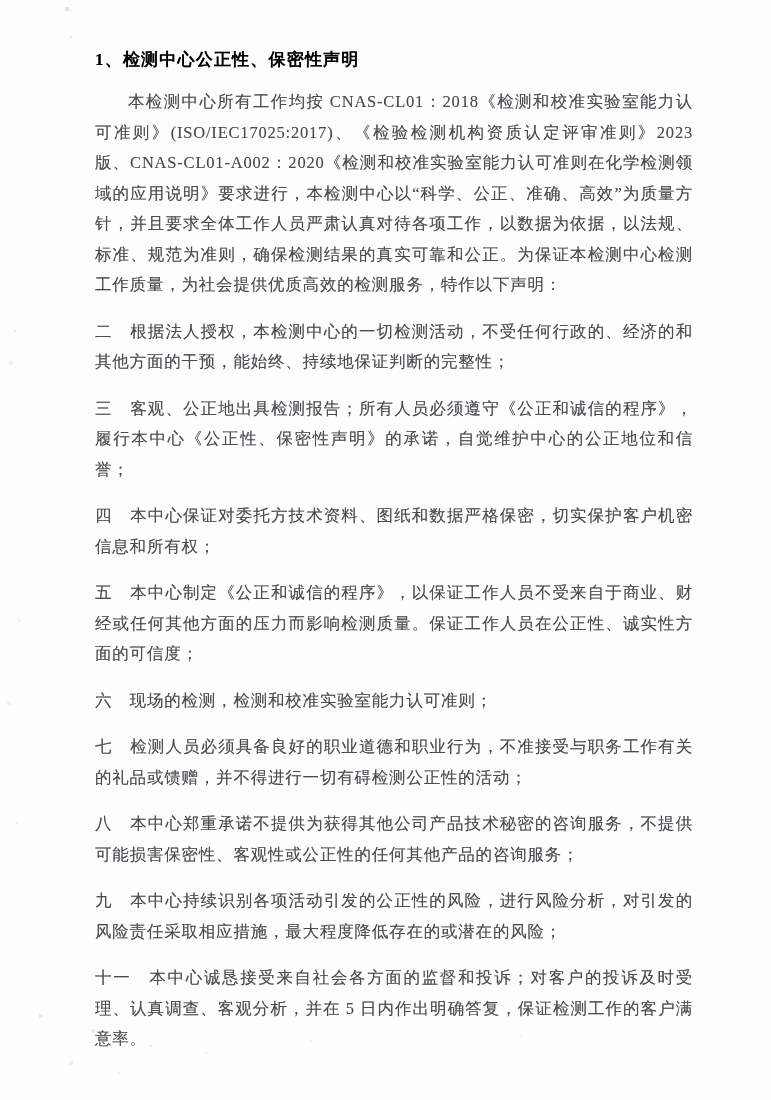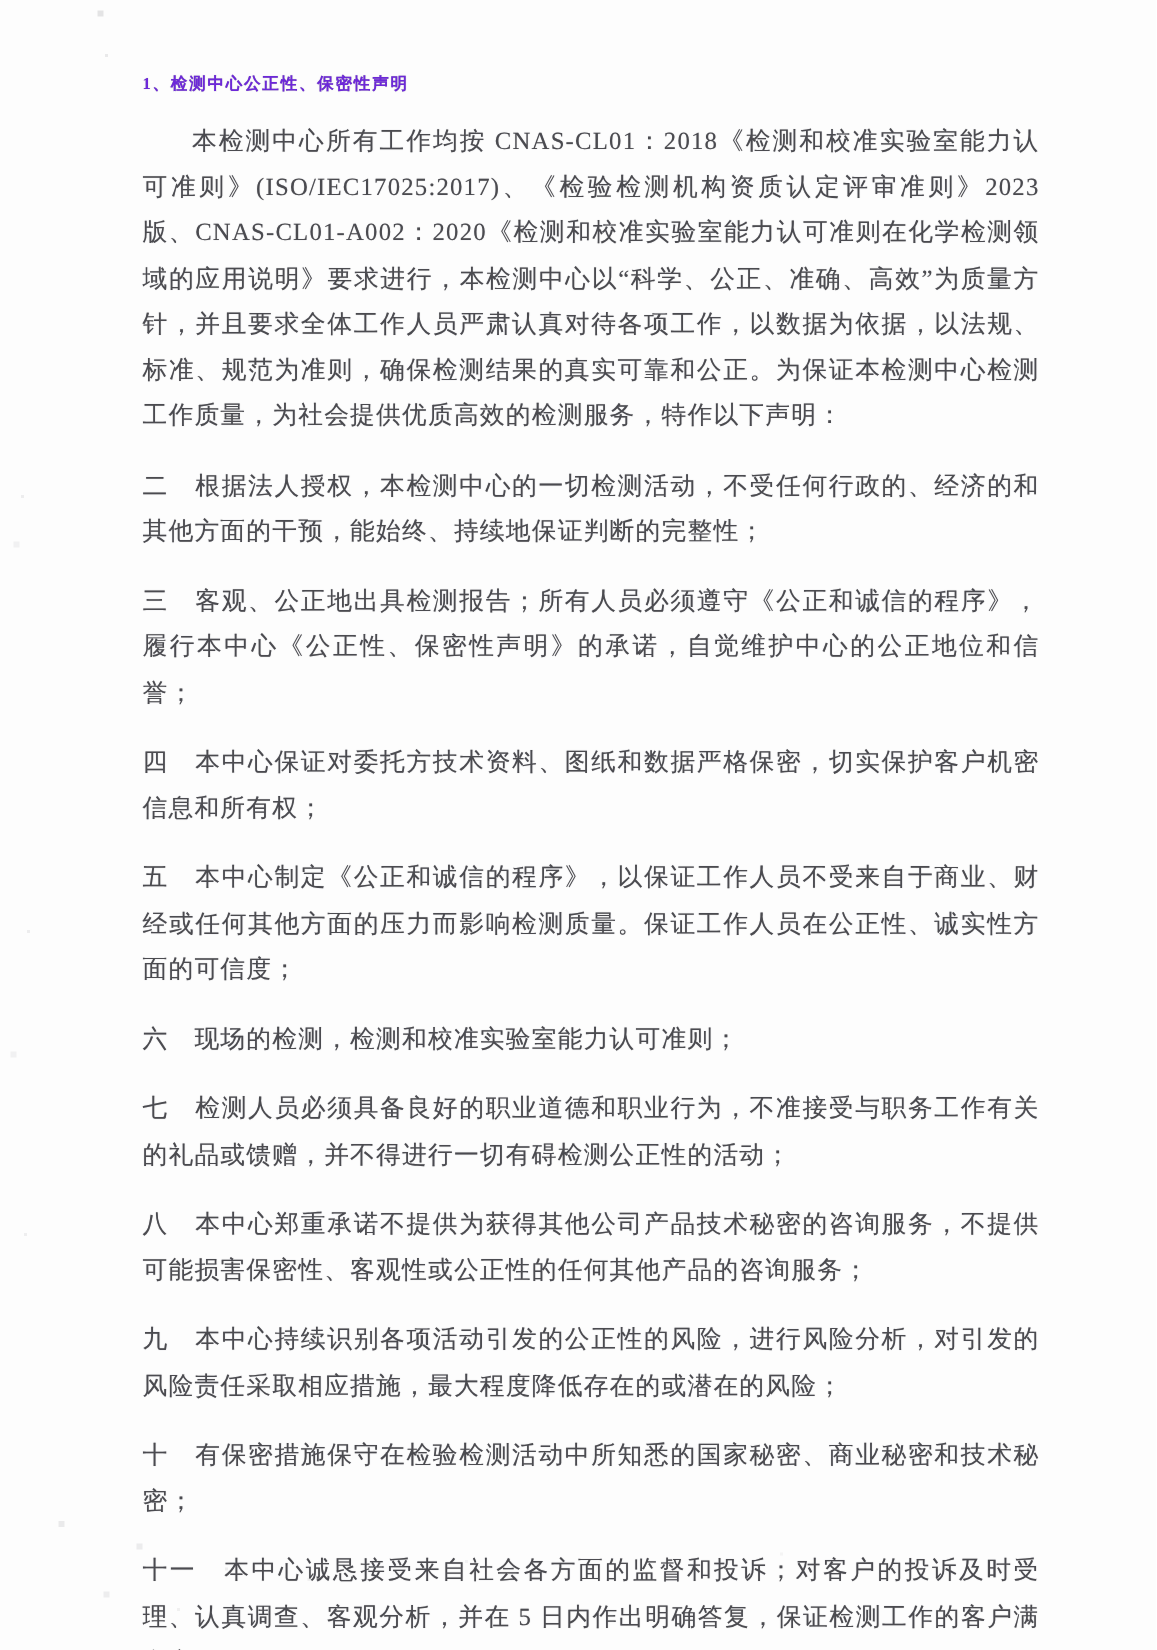--- a/index.html
+++ b/index.html
@@ -25,23 +25,23 @@
   .doc-title {
     font-size: 23px;
     font-weight: bold;
     text-align: center;
     letter-spacing: 2.5px;
     color: #3e3e43;
     margin: 6px 0 24px 0;
     text-shadow: 0 0 0.5px rgba(62,62,67,0.55);
   }
   .section-heading {
-    font-size: 11px;
+    font-size: 17px;
     font-weight: bold;
-    color: #6d28d9;
+    color: #000000;
     letter-spacing: 1.2px;
     margin: 0 0 6px 0;
     text-shadow: 0 0 0.5px rgba(65,65,71,0.5);
   }
   .para {
     font-size: 16.5px;
     line-height: 30.5px;
     letter-spacing: 0.8px;
     text-align: justify;
     margin: 16px 0 7px 0;
@@ -88,16 +88,15 @@
   <p class="para intro">本检测中心所有工作均按 CNAS-CL01：2018《检测和校准实验室能力认可准则》(ISO/IEC17025:2017)、《检验检测机构资质认定评审准则》2023 版、CNAS-CL01-A002：2020《检测和校准实验室能力认可准则在化学检测领域的应用说明》要求进行，本检测中心以“科学、公正、准确、高效”为质量方针，并且要求全体工作人员严肃认真对待各项工作，以数据为依据，以法规、标准、规范为准则，确保检测结果的真实可靠和公正。为保证本检测中心检测工作质量，为社会提供优质高效的检测服务，特作以下声明：</p>
 
   <p class="para">二　根据法人授权，本检测中心的一切检测活动，不受任何行政的、经济的和其他方面的干预，能始终、持续地保证判断的完整性；</p>
   <p class="para">三　客观、公正地出具检测报告；所有人员必须遵守《公正和诚信的程序》，履行本中心《公正性、保密性声明》的承诺，自觉维护中心的公正地位和信誉；</p>
   <p class="para">四　本中心保证对委托方技术资料、图纸和数据严格保密，切实保护客户机密信息和所有权；</p>
   <p class="para">五　本中心制定《公正和诚信的程序》，以保证工作人员不受来自于商业、财经或任何其他方面的压力而影响检测质量。保证工作人员在公正性、诚实性方面的可信度；</p>
   <p class="para">六　现场的检测，检测和校准实验室能力认可准则；</p>
   <p class="para">七　检测人员必须具备良好的职业道德和职业行为，不准接受与职务工作有关的礼品或馈赠，并不得进行一切有碍检测公正性的活动；</p>
   <p class="para">八　本中心郑重承诺不提供为获得其他公司产品技术秘密的咨询服务，不提供可能损害保密性、客观性或公正性的任何其他产品的咨询服务；</p>
   <p class="para">九　本中心持续识别各项活动引发的公正性的风险，进行风险分析，对引发的风险责任采取相应措施，最大程度降低存在的或潜在的风险；</p>
-  <p class="para">十　有保密措施保守在检验检测活动中所知悉的国家秘密、商业秘密和技术秘密；</p>
   <p class="para">十一　本中心诚恳接受来自社会各方面的监督和投诉；对客户的投诉及时受理、认真调查、客观分析，并在 5 日内作出明确答复，保证检测工作的客户满意率。</p>
 
 </div>
 
 </body></html>

